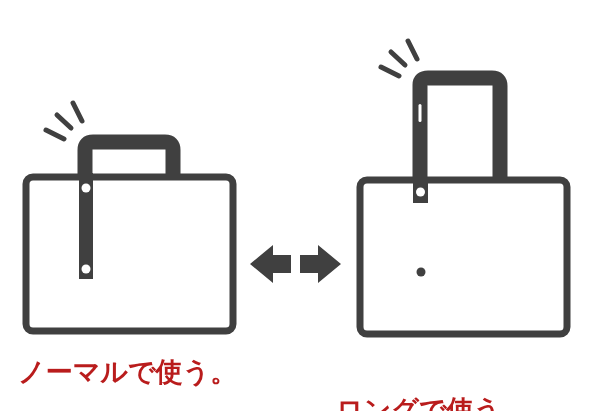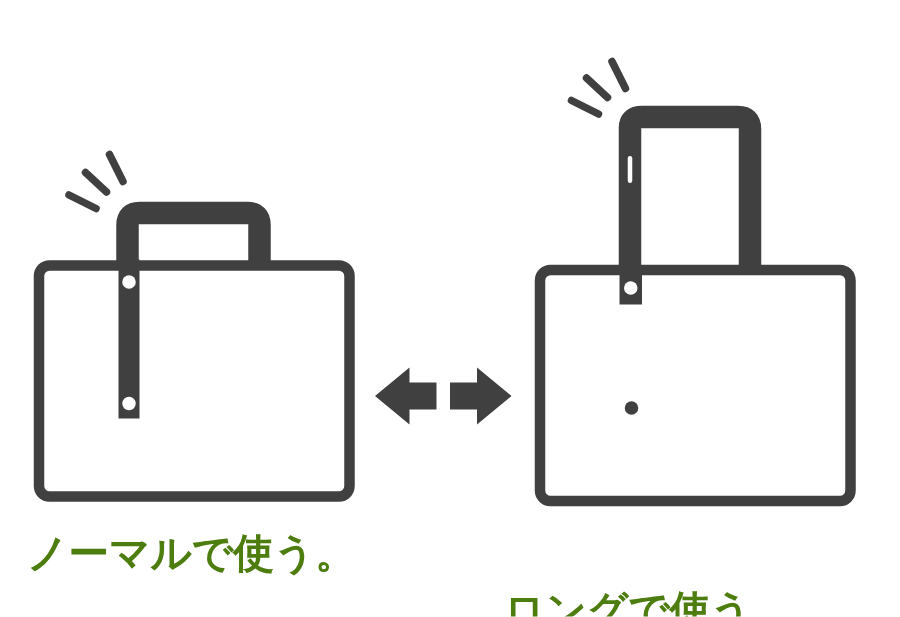--- a/index.html
+++ b/index.html
@@ -1,18 +1,18 @@
 <!DOCTYPE html>
 <html><head>
 <meta charset="utf-8">
 <style>
   html, body { margin:0; padding:0; background:#ffffff; }
   body { width:600px; height:411px; position:relative; overflow:hidden; font-family:"DejaVu Sans", sans-serif; }
   #stage { position:absolute; left:0; top:0; width:600px; height:411px; }
-  .label { position:absolute; top:352px; font-size:27px; color:#4d7c0f; letter-spacing:0px; white-space:nowrap; line-height:40px; font-weight:bold;font-family:Liberation Mono, monospace; }
+  .label { position:absolute; top:352px; font-size:27px; color:#b91c1c; letter-spacing:0px; white-space:nowrap; line-height:40px; font-weight:bold; }
   #label-normal { left:18px; }
   #label-long { left:336px;margin-top:38px; }
 </style>
 </head>
 <body>
 
 <div id="stage">
   <svg width="600" height="411" viewBox="0 0 600 411">
 
     <g>

